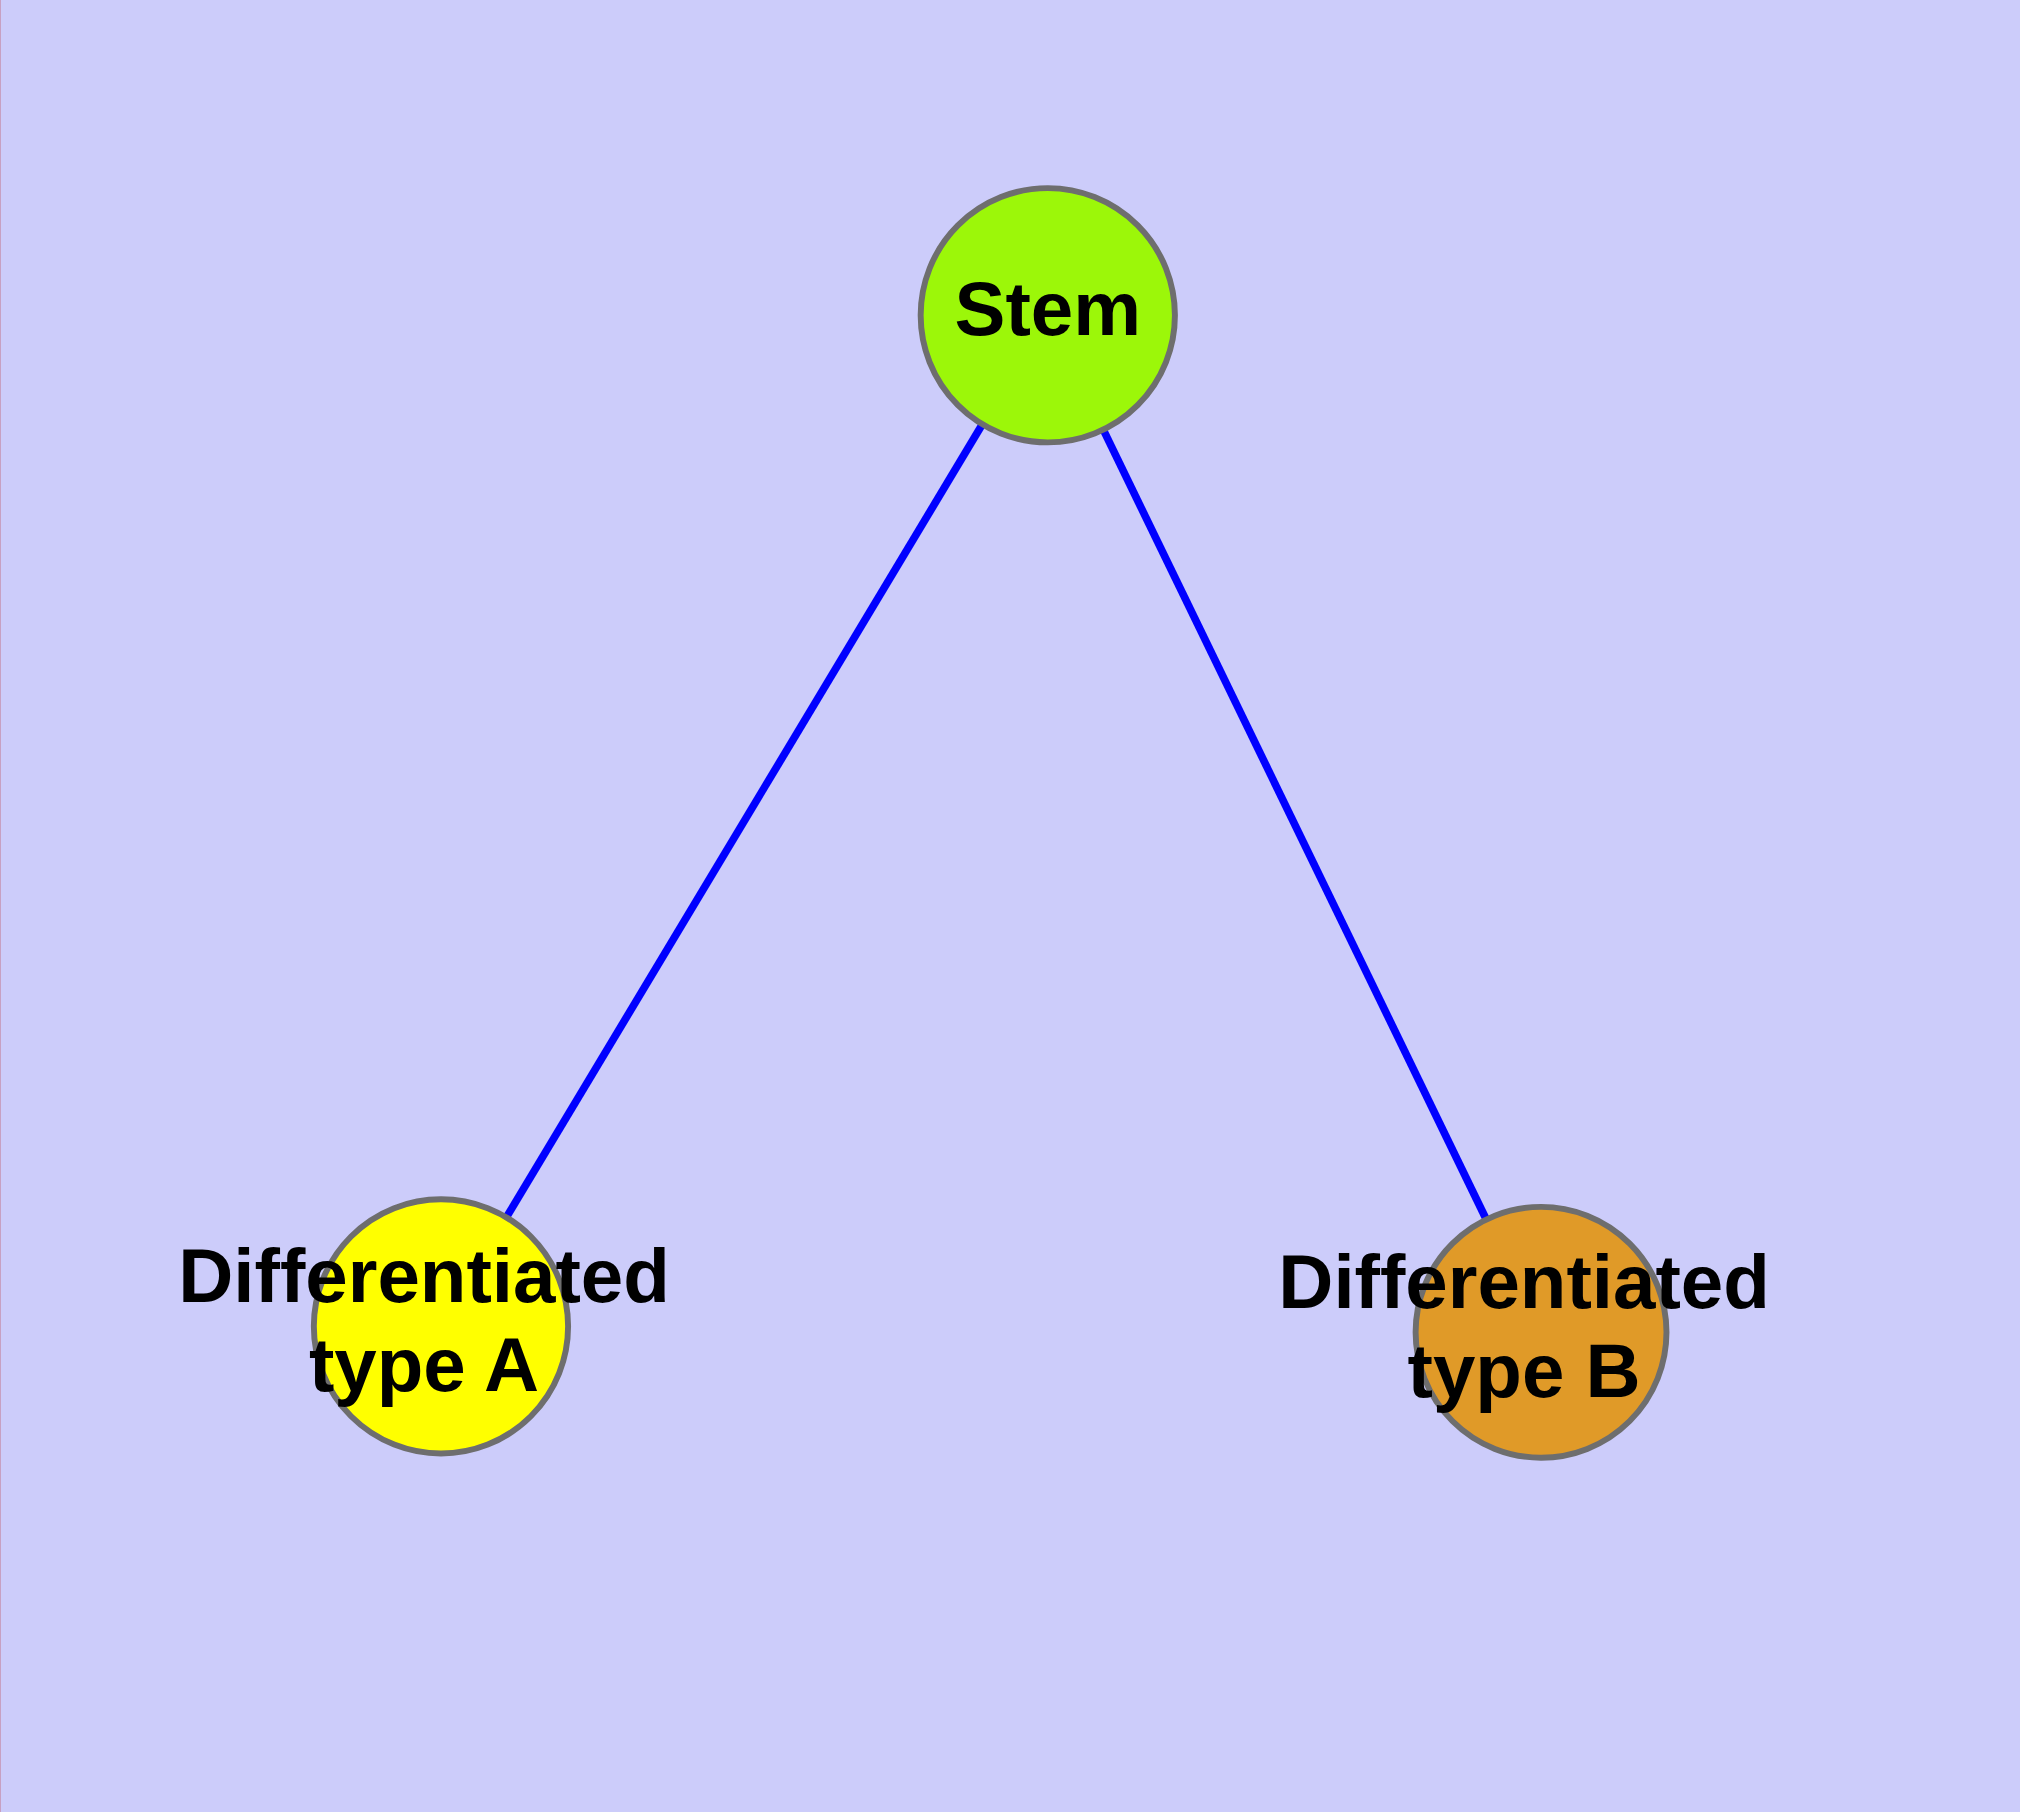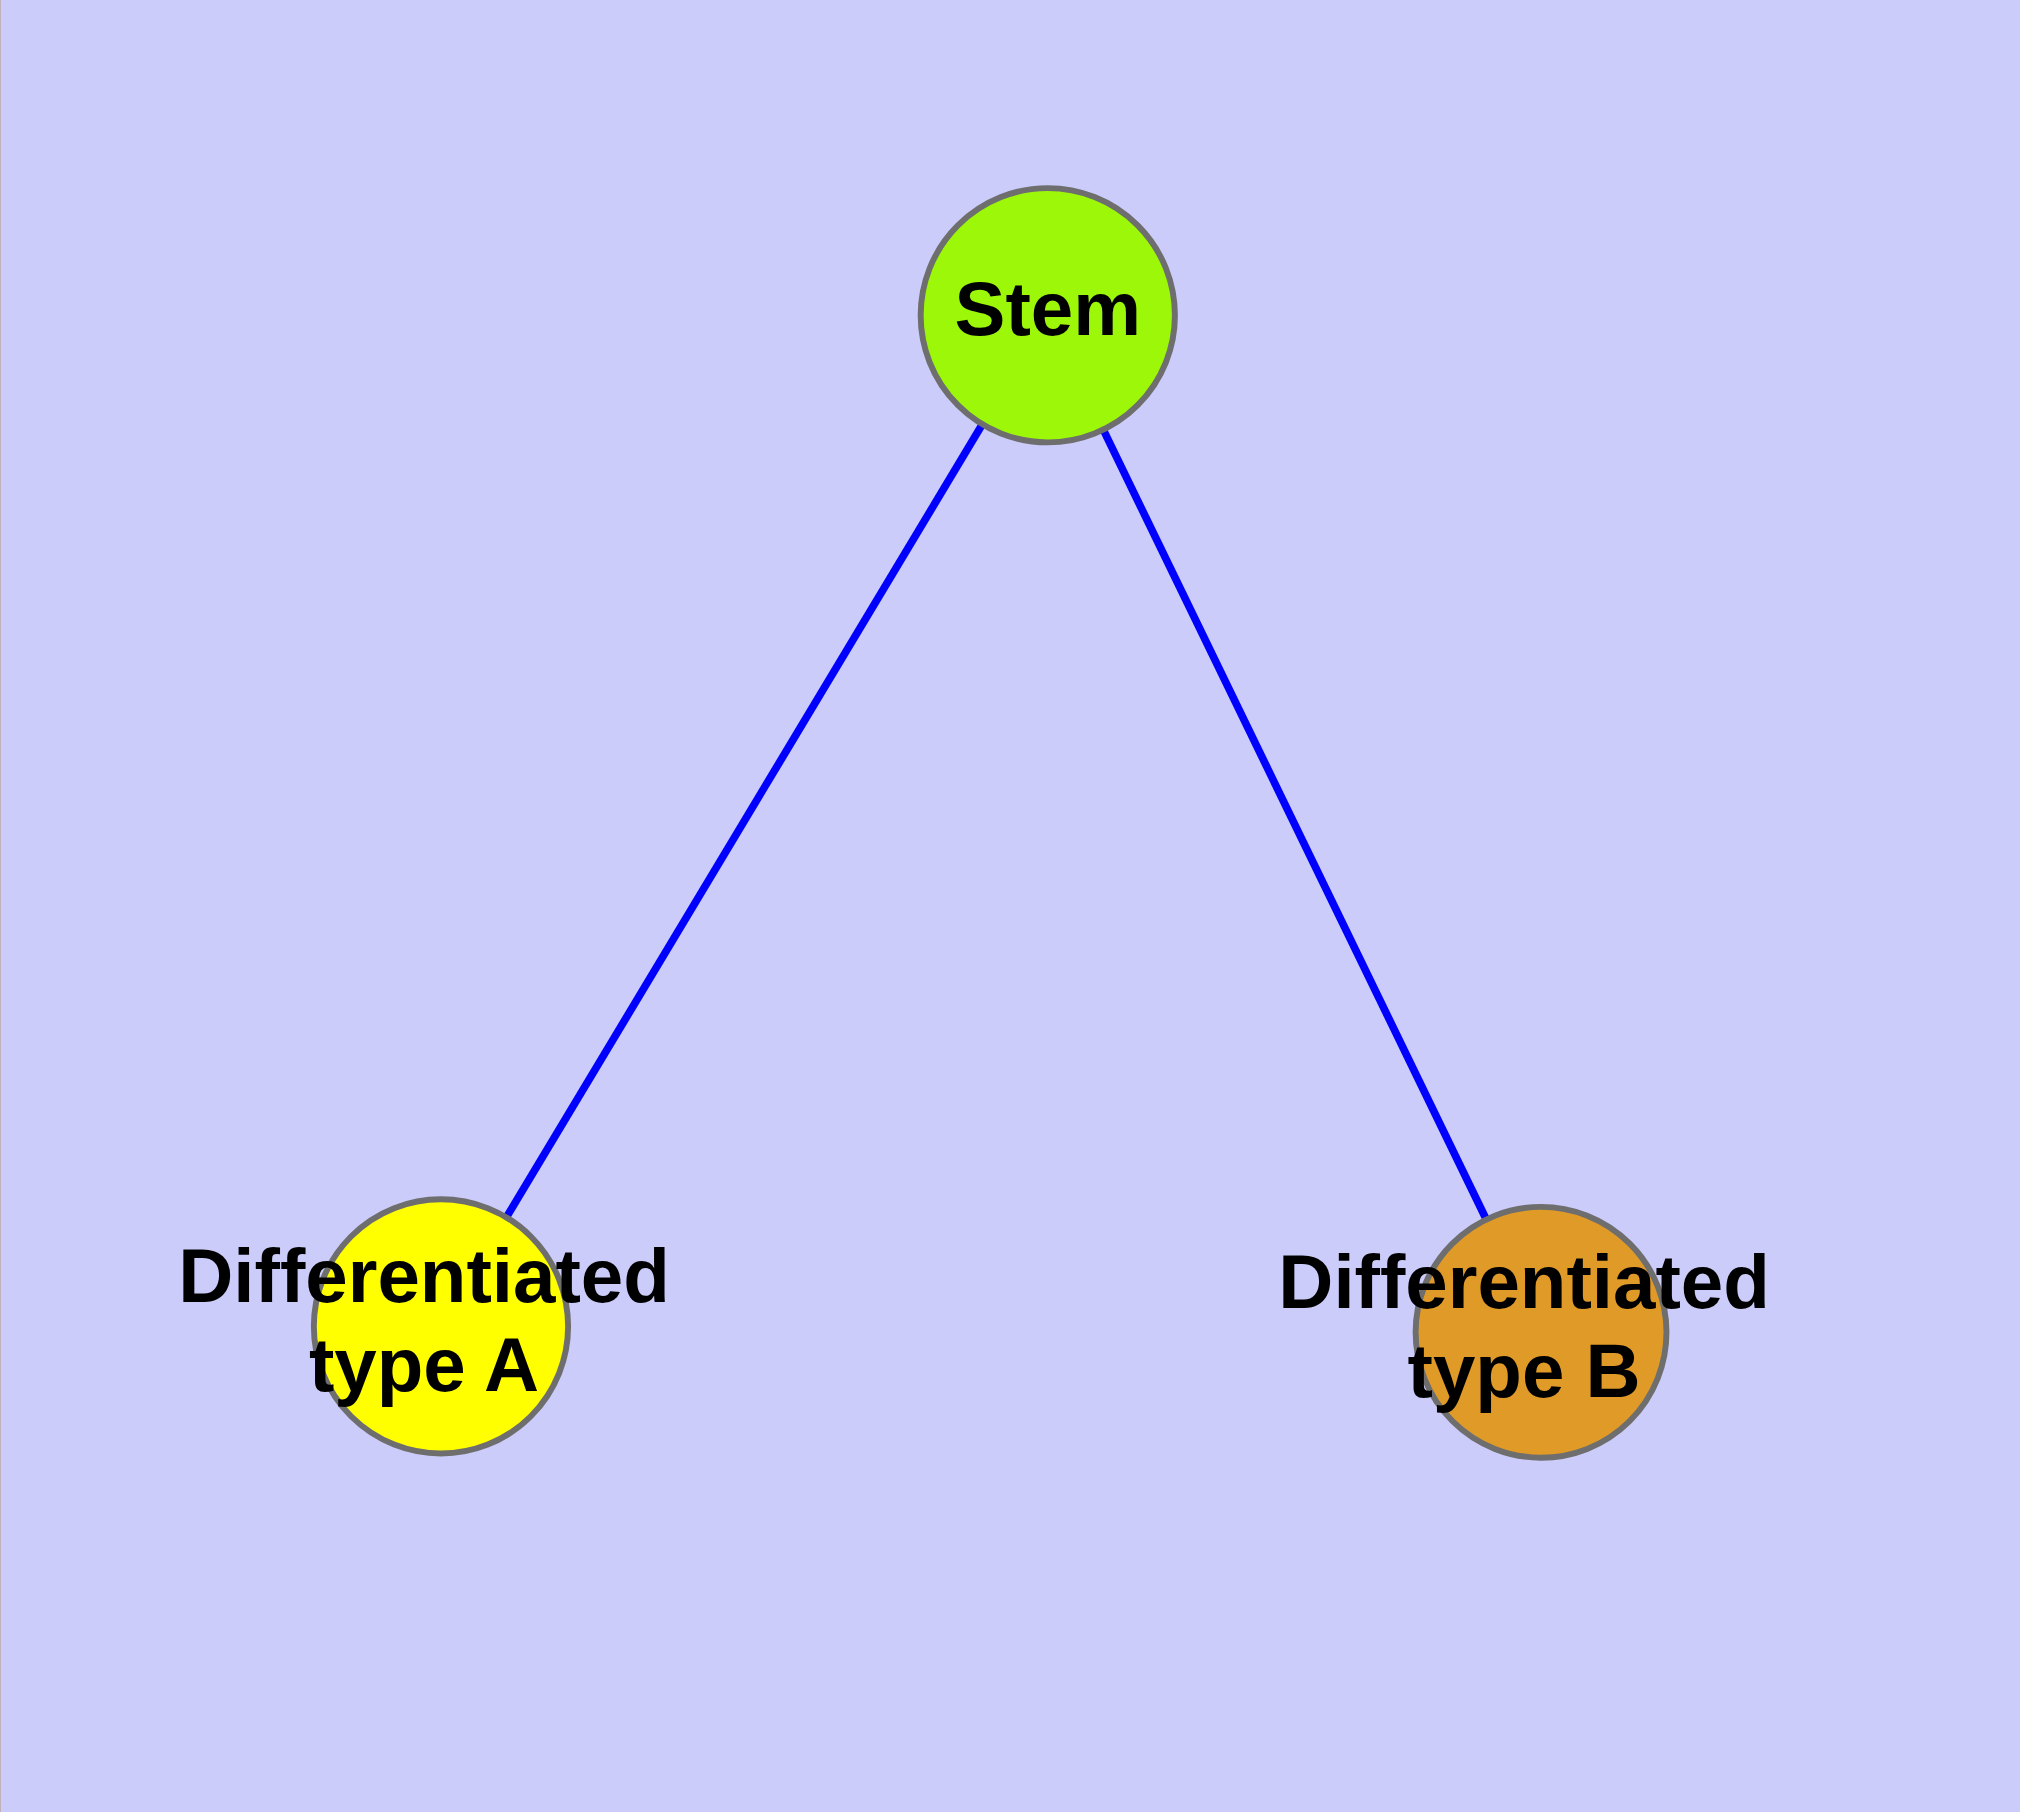--- a/index.html
+++ b/index.html
@@ -11,21 +11,21 @@
     width: 2021px;
     height: 1812px;
     background: #ccccfa;
     font-family: "Liberation Sans", sans-serif;
     overflow: hidden;
   }
   #graph-canvas {
     position: relative;
     width: 2021px;
     height: 1812px;
-    background: #a16207;
+    background: #b91c1c;
   }
   #graph-svg {
     position: absolute;
     top: 0;
     left: 0;
     width: 2021px;
     height: 1812px;
     display: block;
   }
   .node-label {

